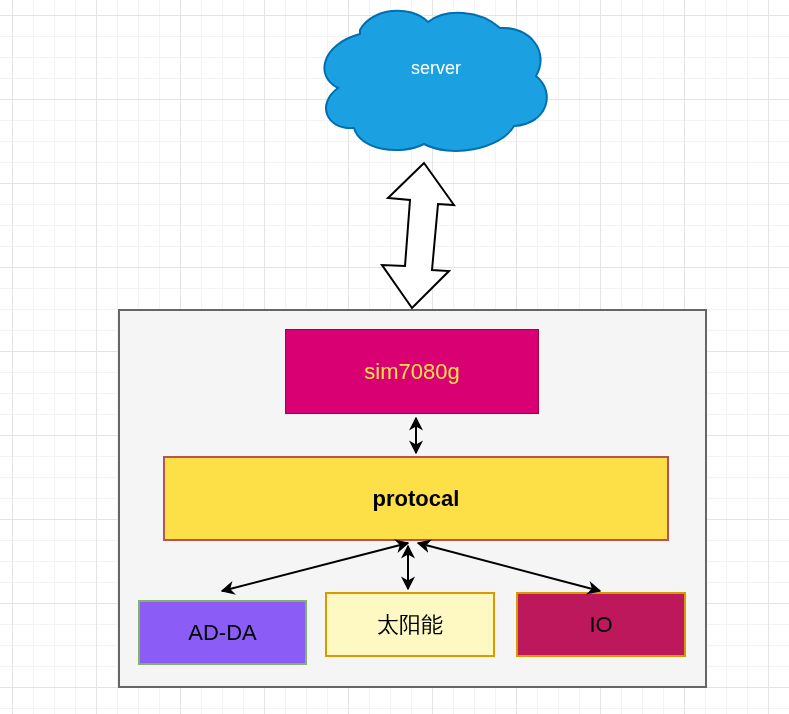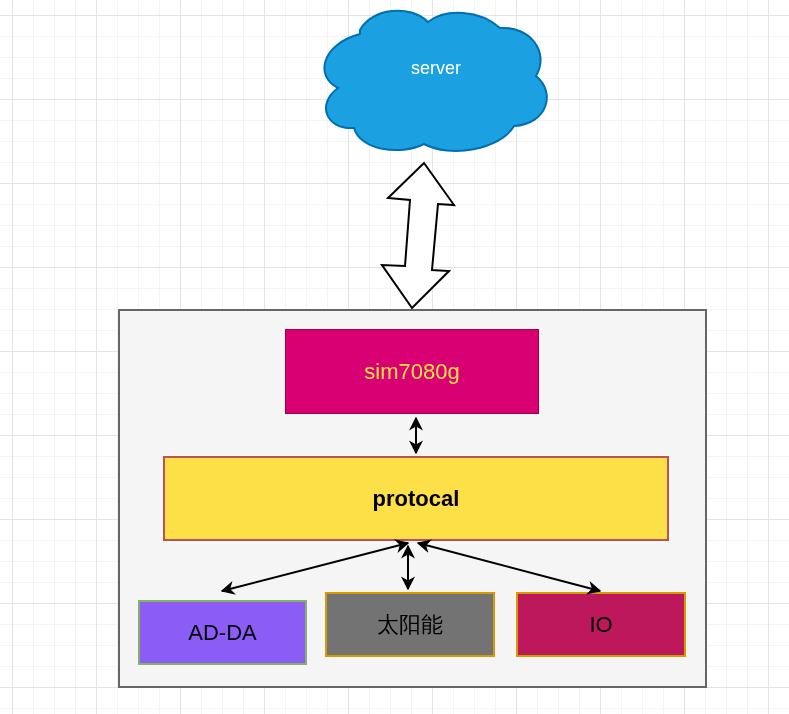--- a/index.html
+++ b/index.html
@@ -22,21 +22,21 @@
   }
   #container { left: 118px; top: 309px; width: 589px; height: 379px;
     background: #f5f5f5; border: 2px solid #666666; }
   #sim { left: 285px; top: 329px; width: 254px; height: 85px;
     background: #d80073; border: 1px solid #a50040; color: #fde047; }
   #proto { left: 163px; top: 456px; width: 506px; height: 85px;
     background: #fde047; border: 2px solid #b85450; font-weight: bold; }
   #adda { left: 138px; top: 592px; width: 169px; height: 65px;
     background: #8b5cf6; border: 2px solid #82b366; margin-top: 8px; }
   #solar { left: 325px; top: 592px; width: 170px; height: 65px;
-    background: #737373; border: 2px solid #d79b00; }
+    background: #fef9c3; border: 2px solid #d79b00; }
   #io { left: 516px; top: 592px; width: 170px; height: 65px;
     background: #be185d; border: 2px solid #d79b00; }
   svg.layer { position: absolute; left: 0; top: 0; }
   .cloud-label {
     position: absolute; left: 322px; top: 58px; width: 228px; text-align: center;
     color: #ffffff; font-size: 18px;
   }
 </style>
 </head>
 <body>

